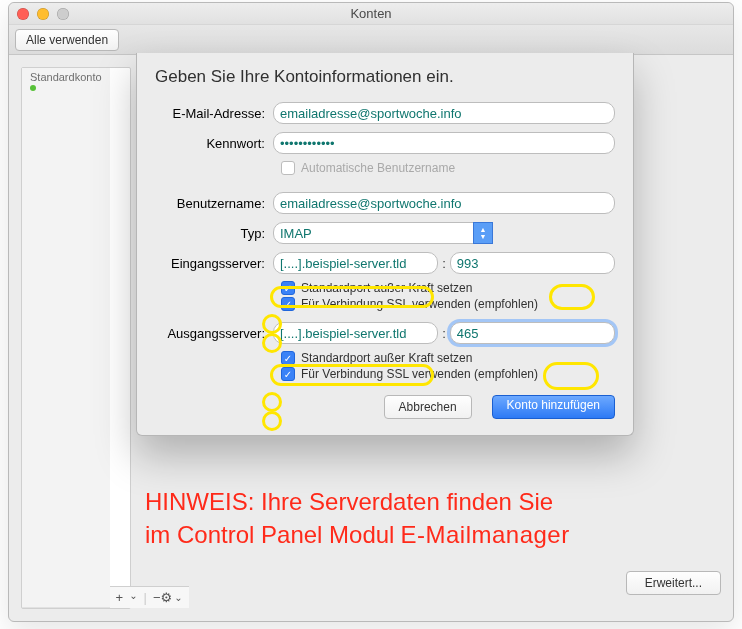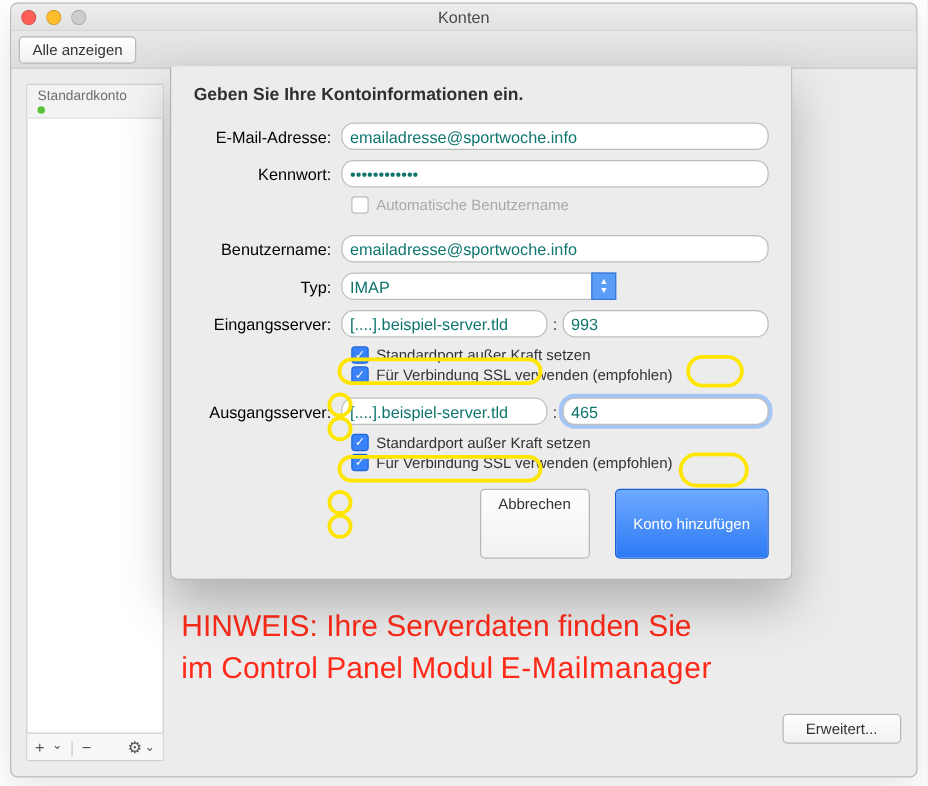--- a/index.html
+++ b/index.html
@@ -76,21 +76,21 @@
     display: flex;
     gap: 12px;
   }
   .sidebar {
     width: 110px;
     background: #fff;
     border: 1px solid #cfcfcf;
     border-radius: 2px;
     position: relative;
     display: flex;
-    flex-direction: column;
+    flex-direction: row;
   }
   .sidebar-header {
     background: #f3f3f3;
     border-bottom: 1px solid #e1e1e1;
     font-size: 11px;
     color: #6f6f6f;
     padding: 3px 8px;
     display: flex;
     flex-direction: column;
     gap: 2px;
@@ -153,22 +153,22 @@
     border-radius: 0 0 6px 6px;
     box-shadow: 0 20px 40px rgba(0,0,0,0.25);
     z-index: 100;
     top: 53px;
     width: 498px;
     left: 136px;
     padding: 14px 18px 16px 18px;
   }
   .sheet h4 {
     margin: 0 0 14px 0;
-    font-size: 14px;
-    font-weight: 700;
+    font-size: 17px;
+    font-weight: 400;
     color: #303030;
   }
   .row {
     display: flex;
     align-items: center;
     margin-bottom: 6px;
     min-height: 24px;
   }
   .row .label {
     width: 118px;
@@ -242,21 +242,21 @@
   .footer-btns {
     display: flex;
     justify-content: flex-end;
     gap: 20px;
     margin-top: 14px;
   }
   .btn.primary {
     background: linear-gradient(#6da9ff, #2d7af5);
     border: 1px solid #1a5fd1;
     color: #fff;
-    padding: 20px 14px;
+    padding: 2px 14px;
   }
   .btn.default {
     padding: 4px 14px;
   }
   .spacer { height: 14px; }
   
   .hl {
     position: absolute;
     border: 3px solid #ffe600;
     border-radius: 14px;
@@ -270,21 +270,21 @@
 <div class="window">
   <div class="titlebar">
     <div class="traffic">
       <div class="tlight red"></div>
       <div class="tlight yellow"></div>
       <div class="tlight green"></div>
     </div>
     <div class="win-title">Konten</div>
   </div>
   <div class="toolbar">
-    <div class="btn">Alle anzeigen</div>
+    <div class="btn">Alle verwenden</div>
   </div>
 
   <div class="workarea">
     <div class="sidebar">
       <div class="sidebar-header">
         <span>Standardkonto</span>
         <span class="dot"></span>
       </div>
       <div class="sidebar-footer">
         <div class="sbf-left">

